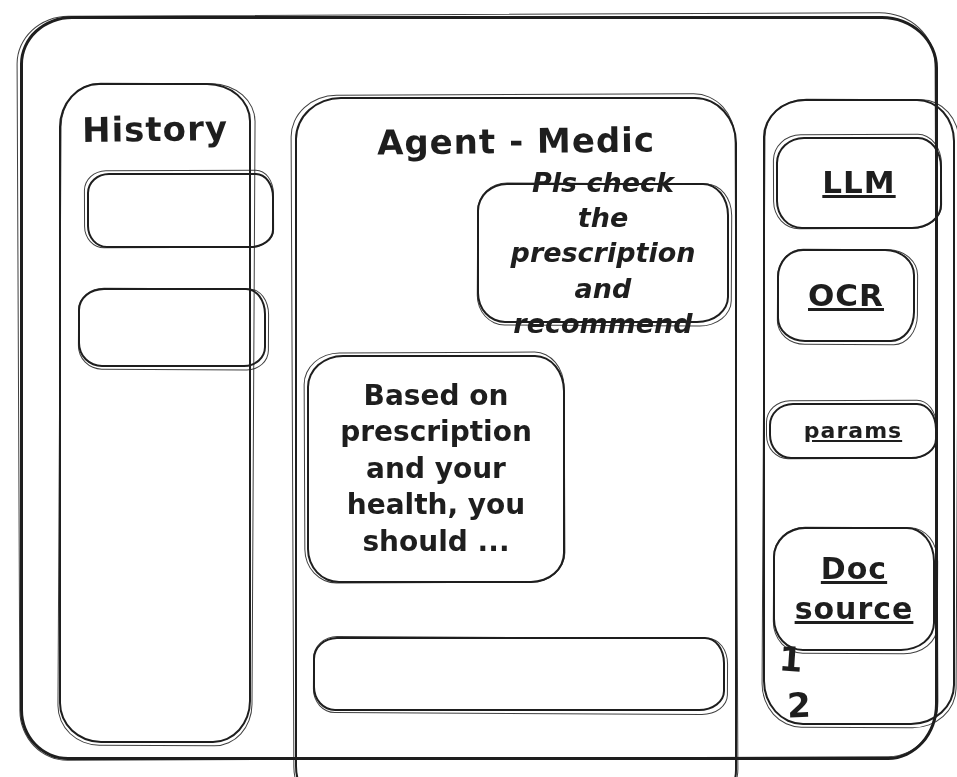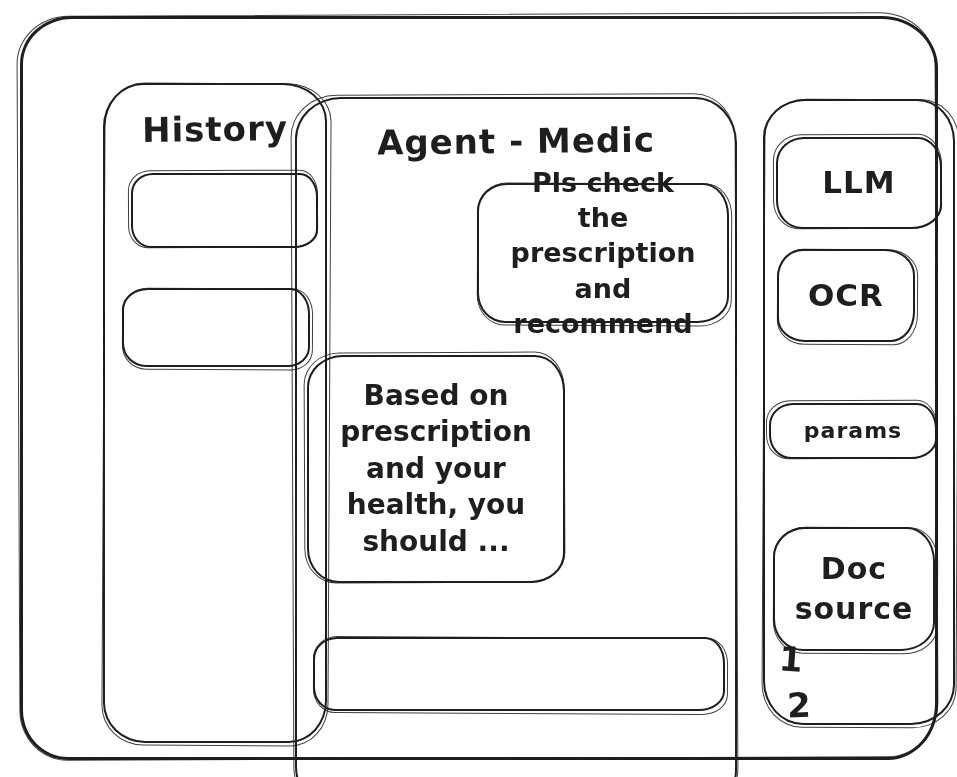--- a/index.html
+++ b/index.html
@@ -29,58 +29,58 @@
     opacity:.85;
     pointer-events:none;
   }
   .d1::before { inset:-5px -2px -2px -5px; transform:rotate(-0.25deg); }
   .d2::before { inset:-2px -5px -5px -2px; transform:rotate(0.3deg); }
 
   .outer  { left:20px; top:16px; width:918px; height:744px; border-width:3px;
             border-radius:52px 56px 50px 48px / 48px 52px 56px 50px; }
 
   
-  .sidebar { left:36px; top:64px; width:224px; height:660px;
-             border-radius:40px 44px 38px 42px / 44px 38px 42px 40px;margin-left:44px; }
+  .sidebar { left:36px; top:64px; width:192px; height:660px;
+             border-radius:40px 44px 38px 42px / 44px 38px 42px 40px; }
   .sidebar-title { position:absolute; top:24px; left:0; width:100%;
              text-align:center; font-size:34px; font-weight:600;
              letter-spacing:1px; transform:rotate(-0.8deg); }
   .hist-item1 { left:26px; top:88px;  width:187px; height:75px;
              border-radius:22px 18px 24px 20px / 20px 24px 18px 22px; }
   .hist-item2 { left:17px; top:203px; width:188px; height:79px;
              border-radius:26px 20px 22px 24px / 22px 26px 20px 24px; }
 
   
   .chat { left:272px; top:78px; width:442px; height:717px;
           border-radius:46px 42px 48px 44px / 42px 46px 44px 48px; }
   .chat-title { position:absolute; top:22px; left:0; width:100%;
           text-align:center; font-size:34px; font-weight:600;
           letter-spacing:1px; transform:rotate(-0.6deg); }
   .bubble { display:flex; align-items:center; justify-content:center;
           text-align:center; font-weight:600; line-height:1.3; }
   .bubble-user  { left:180px; top:84px; width:252px; height:140px;
           border-radius:30px 26px 32px 28px / 28px 32px 26px 30px;
-          font-size:27px; padding:10px 24px; }
+          font-size:27px; padding:10px 24px;font-style:italic; }
   .bubble-agent { left:10px; top:256px; width:258px; height:228px;
           border-radius:36px 30px 34px 32px / 32px 36px 30px 34px;
           font-size:28px; padding:24px 14px; }
   .composer-wrap { left:16px; top:538px; width:412px; height:74px;
           border-radius:24px 20px 26px 22px / 22px 26px 20px 24px; }
   .composer-wrap input {
           position:absolute; inset:0; width:100%; height:100%;
           border:none; outline:none; background:transparent;
           font:inherit; font-size:26px; padding:0 20px; color:var(--ink); }
 
   
   .tools { left:740px; top:80px; width:192px; height:626px;
            border-radius:42px 38px 44px 40px / 38px 42px 40px 44px; }
   .tool-btn { display:flex; align-items:center; justify-content:center;
            text-align:center; font-size:31px; font-weight:600;
            letter-spacing:1px; cursor:pointer; background:transparent;
-           color:var(--ink); font-family:inherit; line-height:1.35; }
+           color:var(--ink); font-family:inherit; line-height:1.35;text-decoration:underline; }
   .btn-llm    { left:11px; top:36px;  width:166px; height:92px;
            border-radius:28px 24px 30px 26px / 26px 30px 24px 28px; }
   .btn-ocr    { left:12px; top:148px; width:138px; height:93px;
            border-radius:26px 30px 24px 28px / 28px 26px 30px 24px; }
   .btn-params { left:4px;  top:302px; width:168px; height:56px;
            border-radius:24px 20px 26px 22px / 22px 26px 20px 24px;
            font-size:22px; }
   .btn-doc    { left:8px;  top:426px; width:162px; height:124px;
            border-radius:32px 28px 34px 30px / 30px 34px 28px 32px;
            font-size:30px; padding:16px 22px;text-align:center; }

